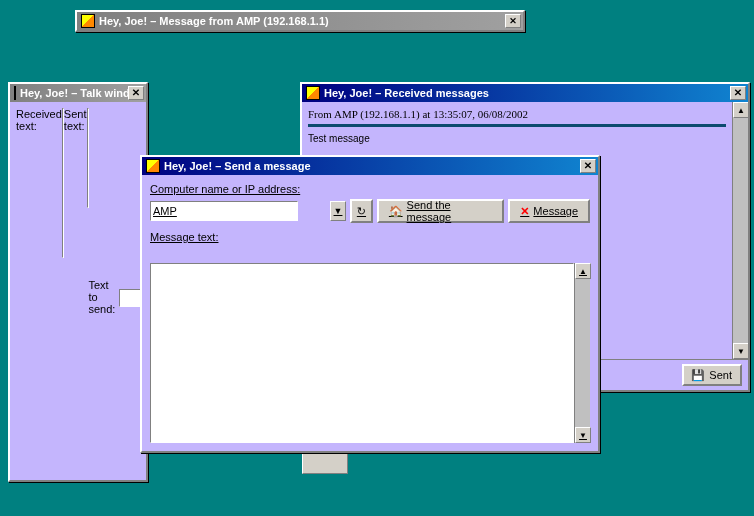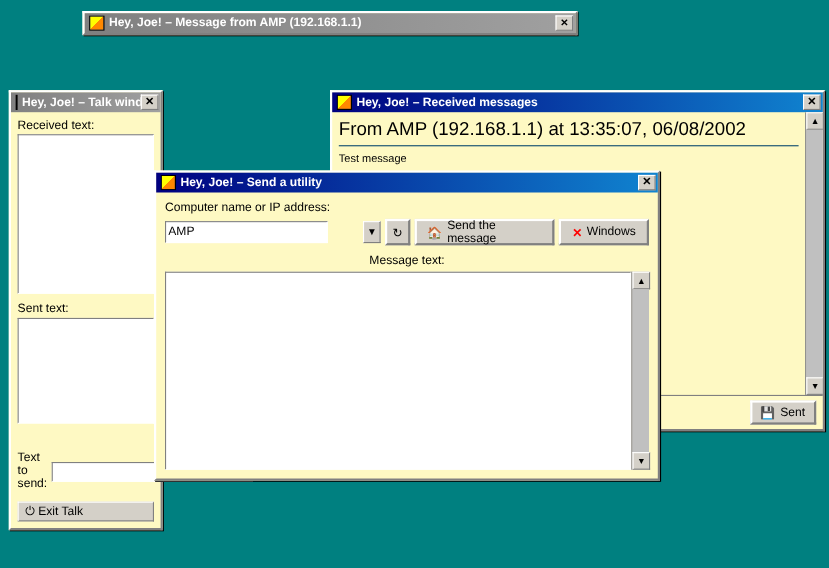--- a/index.html
+++ b/index.html
@@ -9,21 +9,21 @@
       background: #008080;
       font-family: 'Tahoma', 'Arial', sans-serif;
       font-size: 11px;
       overflow: hidden;
       position: relative;
     }
 
     
     .win-window {
       position: absolute;
-      background: #fef9c3;
+      background: #c4b5fd;
       border: 2px solid;
       border-color: #ffffff #808080 #808080 #ffffff;
       box-shadow: 1px 1px 0 #000;
     }
 
     .win-titlebar {
       display: flex;
       align-items: center;
       justify-content: space-between;
       padding: 2px 2px 2px 4px;
@@ -170,24 +170,25 @@
 
     
     .window-received {
       top: 82px;
       left: 300px;
       width: 450px;
       height: 310px;
     }
 
     .received-from-line {
-      font-size: 17px;
-      border-bottom: 1px solid #0c4a6e;
+      font-size: 11px;
+      border-bottom: 3px solid #0c4a6e;
       padding-bottom: 4px;
       margin-bottom: 6px;
+      font-family: Liberation Serif, serif;
     }
 
     .received-msg-text {
       font-size: 10px;
     }
 
     .save-btn-row {
       display: flex;
       justify-content: flex-end;
       padding: 4px 6px;
@@ -210,20 +211,21 @@
     
     .window-send {
       top: 155px;
       left: 140px;
       width: 460px;
       z-index: 10;
     }
 
     .send-content {
       padding: 8px;
+      text-decoration: underline;
     }
 
     .computer-name-row {
       display: flex;
       align-items: center;
       gap: 4px;
       margin-bottom: 8px;
     }
 
     .combo-box {
@@ -359,21 +361,21 @@
       position: relative;
     }
 
     .title-icon-chat {
       background: linear-gradient(135deg, #ffff00 50%, #ff8800 50%);
     }
 
     .win-talk-content {
       padding: 6px;
       display: flex;
-      flex-direction: column;
+      flex-direction: row;
       height: calc(100% - 18px);
     }
   </style>
 </head>
 <body>
 
 <div class="win-window window-message-from">
   <div class="win-titlebar">
     <div class="title-left">
       <span class="title-icon-img title-icon-chat"></span>
@@ -439,21 +441,21 @@
         <span>Sent</span>
       </div>
     </div>
   </div>
 </div>
 
 <div class="win-window window-send">
   <div class="win-titlebar">
     <div class="title-left">
       <span class="title-icon-img title-icon-chat"></span>
-      <span class="title-text">Hey, Joe! – Send a utility</span>
+      <span class="title-text">Hey, Joe! – Send a message</span>
     </div>
     <div class="win-controls">
       <div class="win-btn win-close-btn">✕</div>
     </div>
   </div>
   <div class="send-content">
     <div class="win-label" style="margin-bottom:4px;">Computer name or IP address:</div>
     <div class="computer-name-row">
       <div class="combo-box">
         <input class="combo-input" type="text" value="AMP" style="">
@@ -461,24 +463,24 @@
       </div>
       <div class="refresh-btn">
         <span>↻</span>
       </div>
       <div class="send-btn">
         <span>🏠</span>
         <span>Send the message</span>
       </div>
       <div class="cancel-btn">
         <span style="color:red; font-weight:bold;">✕</span>
-        <span>Windows</span>
-      </div>
-    </div>
-    <div class="win-label" style="margin-bottom:4px;text-align:center;">Message text:</div>
+        <span>Message</span>
+      </div>
+    </div>
+    <div class="win-label" style="margin-bottom:20px;">Message text:</div>
     <div style="display:flex;">
       <textarea class="message-text-area" style=""></textarea>
       <div class="scrollbar-v">
         <div class="scroll-arrow">▲</div>
         <div class="scroll-track"></div>
         <div class="scroll-arrow">▼</div>
       </div>
     </div>
   </div>
 </div>

